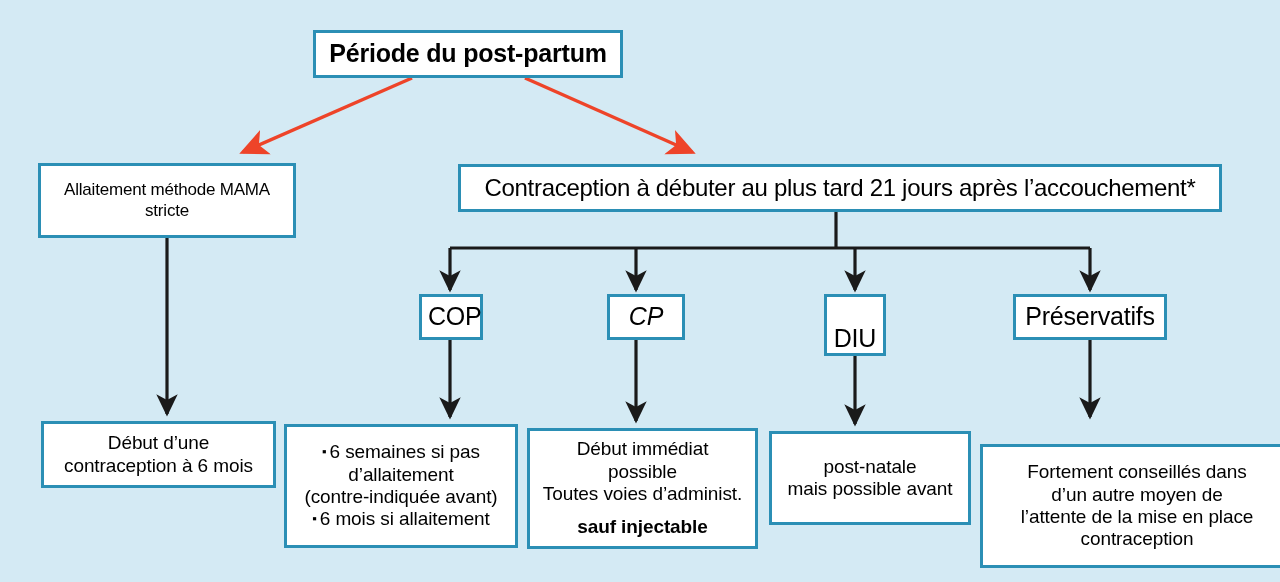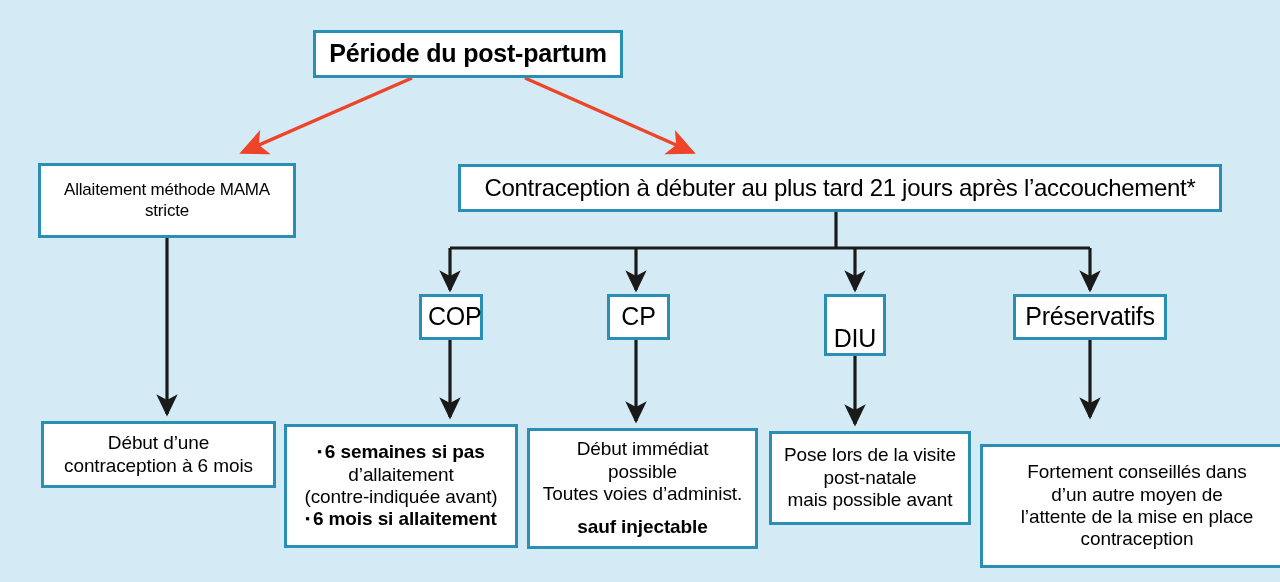--- a/index.html
+++ b/index.html
@@ -69,21 +69,20 @@
   .detail-node .line {
     display: block;
   }
   .detail-node .bold {
     font-weight: bold;
     margin-top: 11px;
   }
   .bullet-line {
     display: block;
     text-indent: 0;
-    font-weight: bold;
   }
   .bullet {
     font-size: 13px;
     vertical-align: 2px;
     margin-right: 3px;
   }
 </style>
 </head>
 <body>
 
@@ -145,21 +144,21 @@
   </div>
 
   <div class="node band-node" style="left:458px; top:164px; width:764px; height:48px;">
     <span class="inner">Contraception à débuter au plus tard 21 jours après l’accouchement*</span>
   </div>
 
   <div class="node method-node" style="left:419px; top:294px; width:64px; height:46px;justify-content:center;">
     <span class="inner">COP</span>
   </div>
 
-  <div class="node method-node" style="left:607px; top:294px; width:63px; height:46px;">
+  <div class="node method-node" style="left:607px; top:294px; width:78px; height:46px;font-style:italic;">
     <span class="inner">CP</span>
   </div>
 
   <div class="node method-node" style="left:824px; top:294px; width:62px; height:62px;align-items:flex-end;">
     <span class="inner">DIU</span>
   </div>
 
   <div class="node method-node" style="left:1013px; top:294px; width:154px; height:46px;">
     <span class="inner">Préservatifs</span>
   </div>
@@ -188,21 +187,20 @@
     <span class="inner">
       <span class="line">Début immédiat</span>
       <span class="line">possible</span>
       <span class="line">Toutes voies d’administ.</span>
       <span class="line bold">sauf injectable</span>
     </span>
   </div>
 
   <div class="node detail-node" style="left:769px; top:431px; width:202px; height:94px;">
     <span class="inner">
-      <span class="line">Pose lors de la visite</span>
       <span class="line">post-natale</span>
       <span class="line">mais possible avant</span>
     </span>
   </div>
 
   <div class="node detail-node" style="left:980px; top:444px; width:314px; height:124px;">
     <span class="inner">
       <span class="line">Fortement conseillés dans</span>
       <span class="line">d’un autre moyen de</span>
       <span class="line">l’attente de la mise en place</span>

